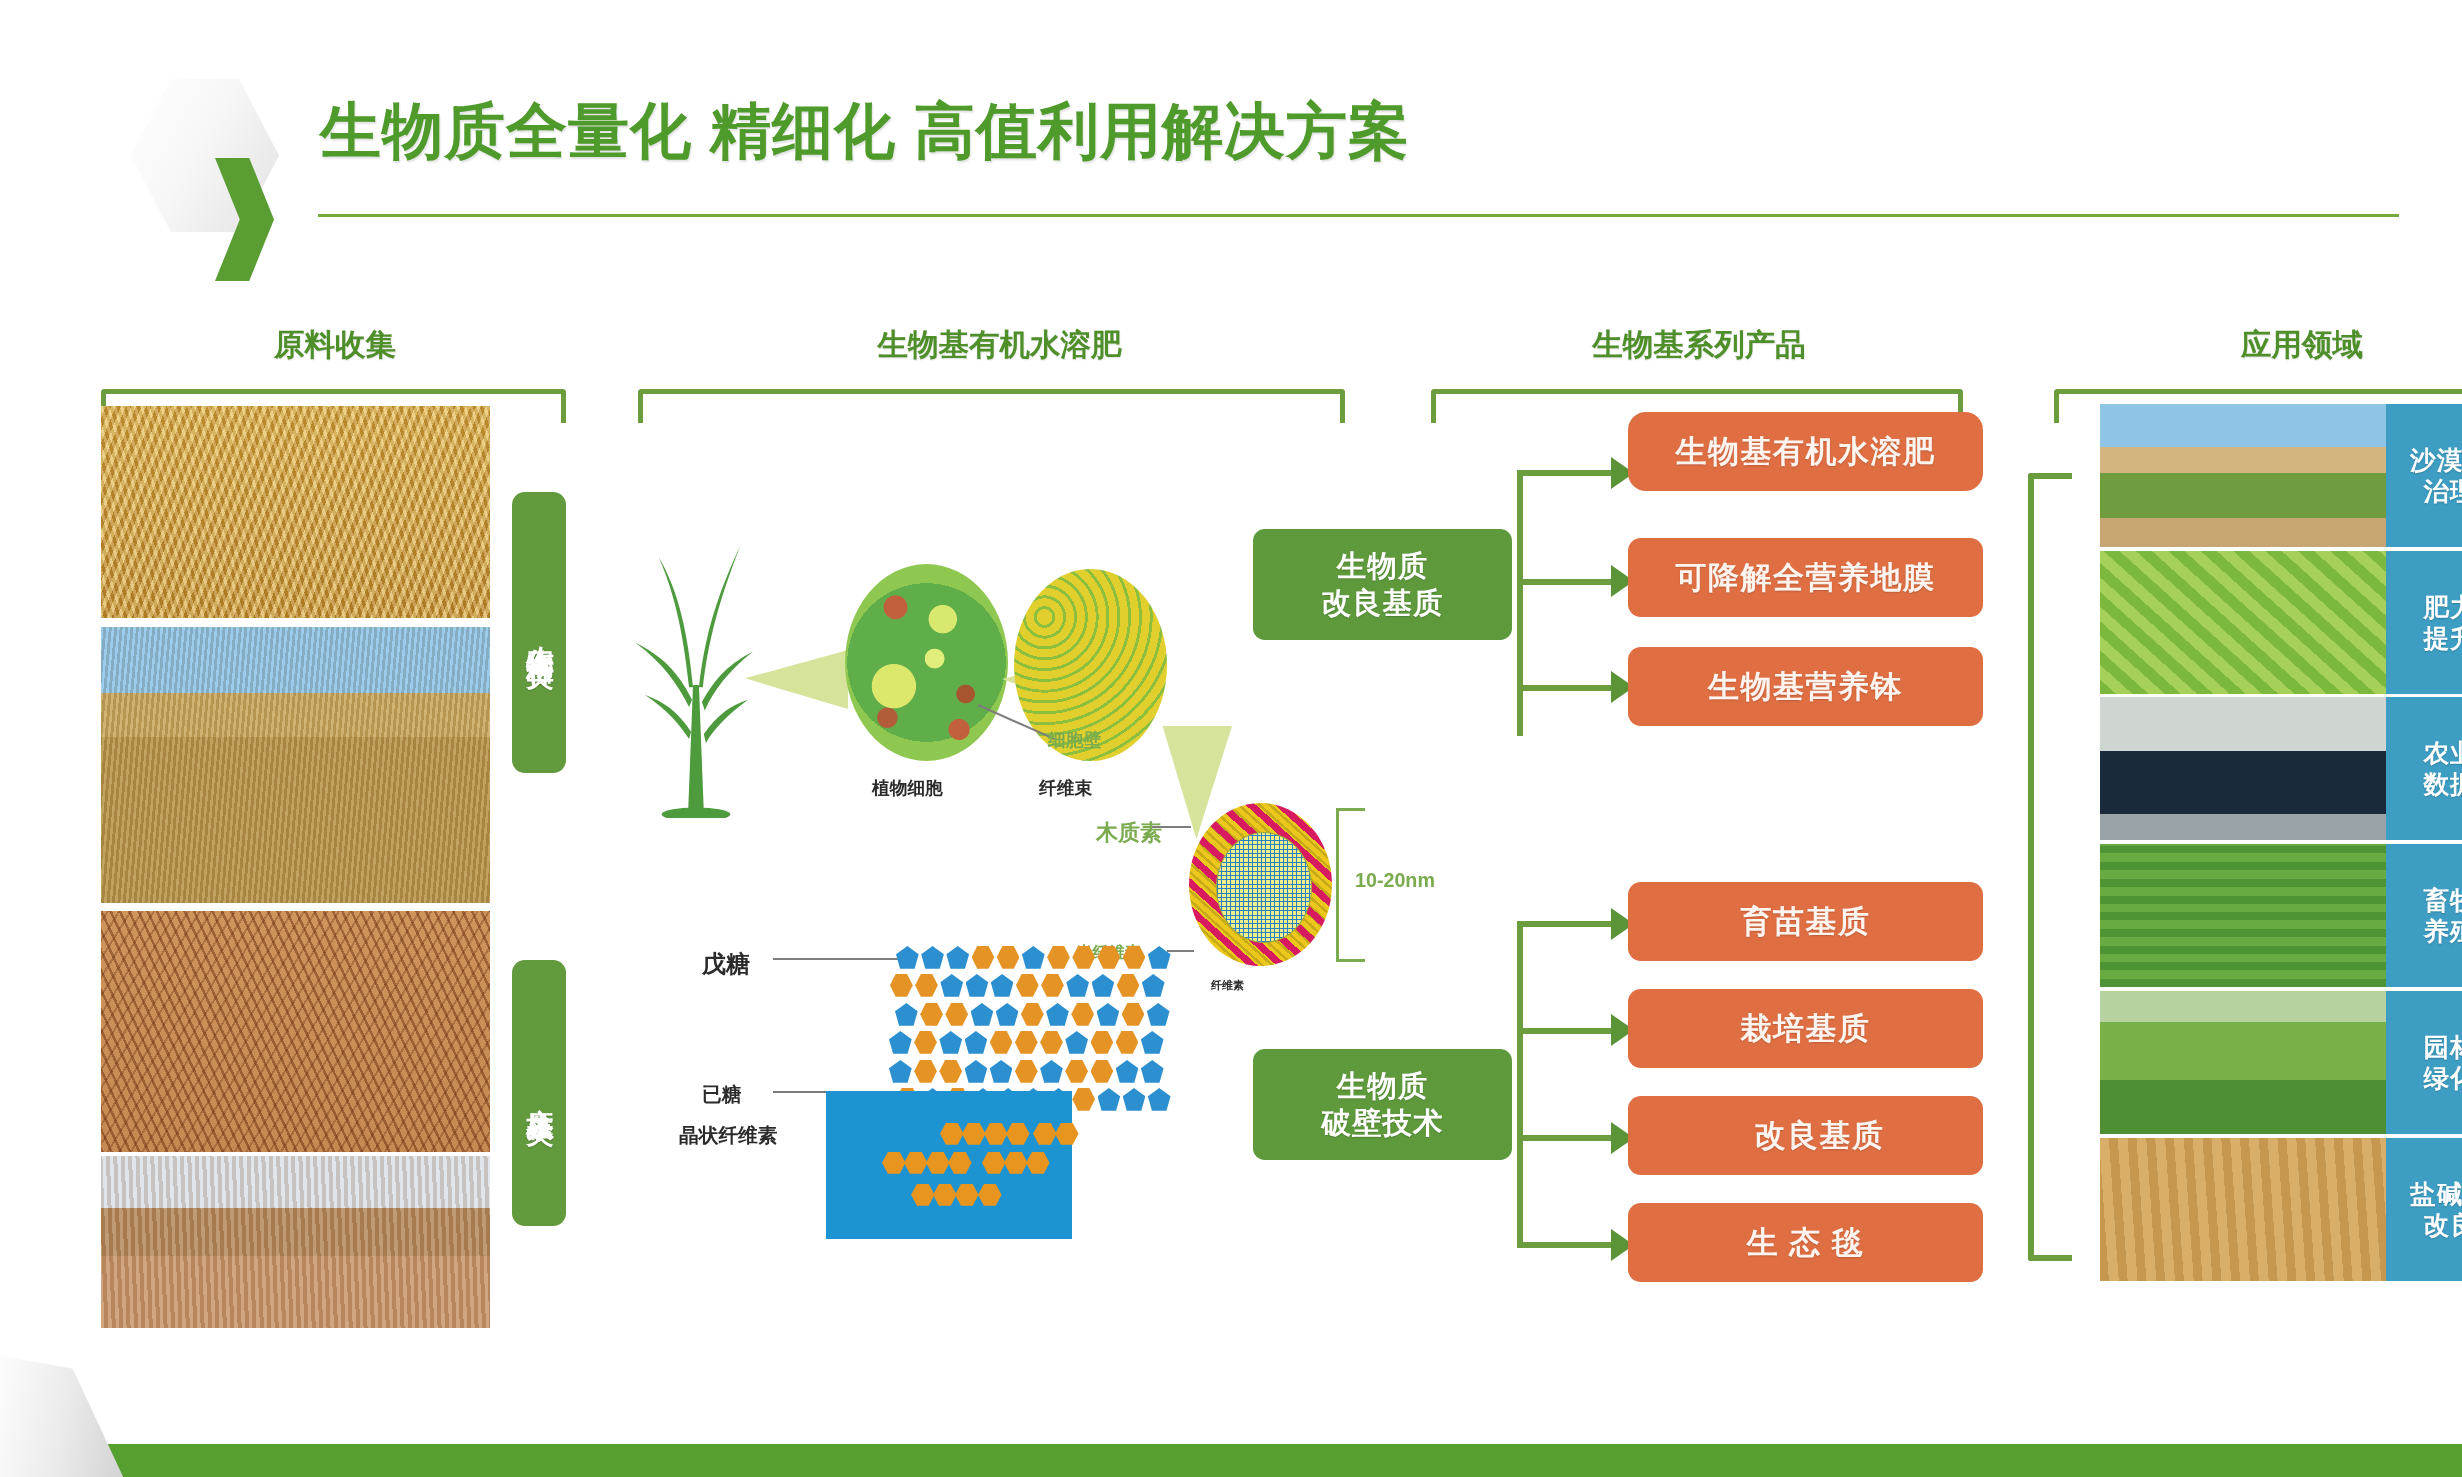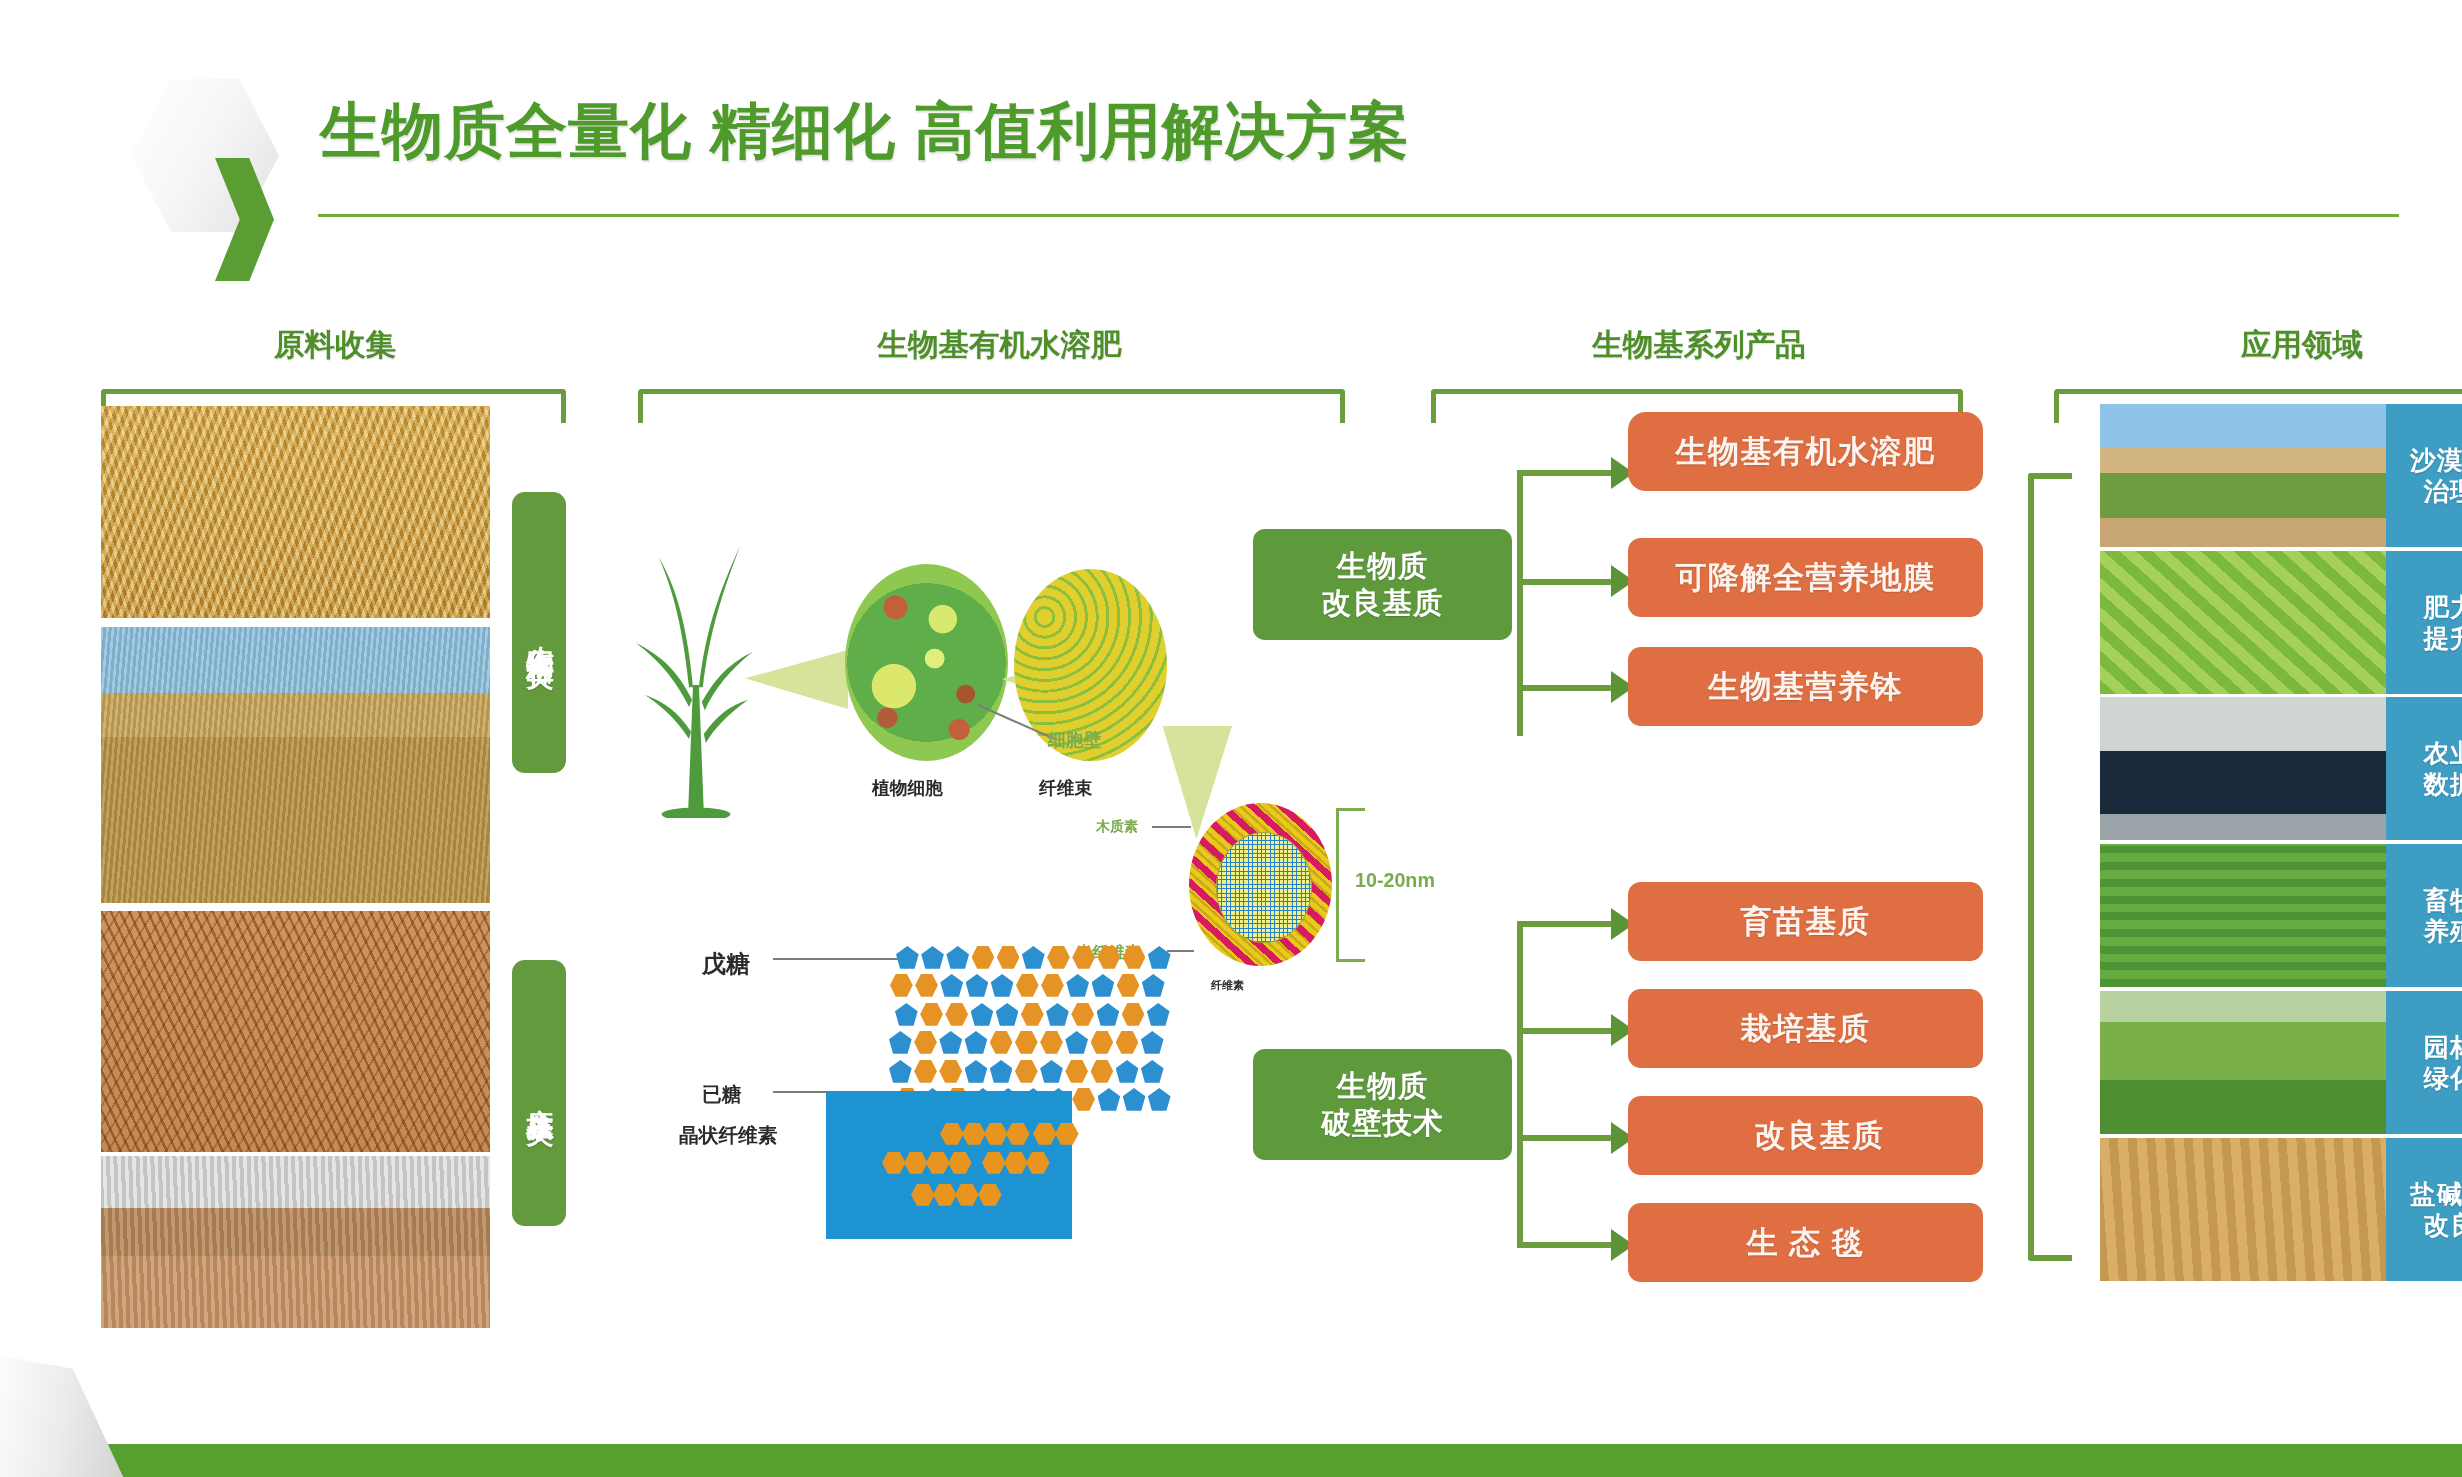--- a/index.html
+++ b/index.html
@@ -253,21 +253,21 @@
   <div class="sci-label sci-label-green" style="left:1048px; top:728px;">细胞壁</div>
   <div class="sci-label" style="left:872px; top:776px;">植物细胞</div>
   <div class="sci-label" style="left:1039px; top:776px;">纤维束</div>
 
   <div class="cone" style="left:1143px; top:726px; width:89px; height:113px;
        clip-path: polygon(22% 0%, 100% 0%, 60% 100%);"></div>
 
   <div class="fiber-cross" style="left:1189px; top:803px; width:143px; height:163px;"></div>
   <div class="fiber-core" style="left:1216px; top:832px; width:96px; height:111px;"></div>
 
-  <div class="sci-label sci-label-green" style="left:1096px; top:818px; font-size:14px;">木质素</div>
+  <div class="sci-label sci-label-green" style="left:1096px; top:818px; font-size:22px;">木质素</div>
   <div class="leader" style="left:1152px; top:826px; width:39px; height:2px;"></div>
 
   <div class="sci-label sci-label-green" style="left:1076px; top:942px; font-size:16.3px;">半纤维素</div>
   <div class="leader" style="left:1167px; top:950px; width:27px; height:2px;"></div>
 
   <div class="sci-label" style="left:1211px; top:978px; font-size:11px;">纤维素</div>
 
   <div class="dim-line" style="left:1336px; top:808px; width:2.5px; height:154px;"></div>
   <div class="dim-line" style="left:1336px; top:808px; width:28.6px; height:2.5px;"></div>
   <div class="dim-line" style="left:1336px; top:959px; width:28.6px; height:2.5px;"></div>

